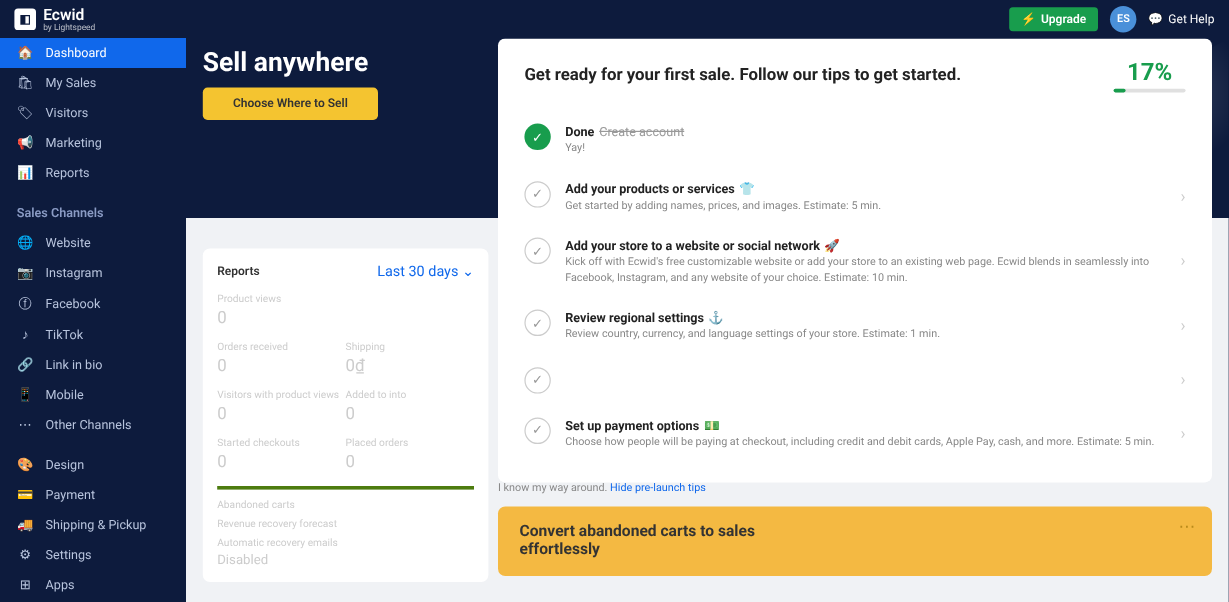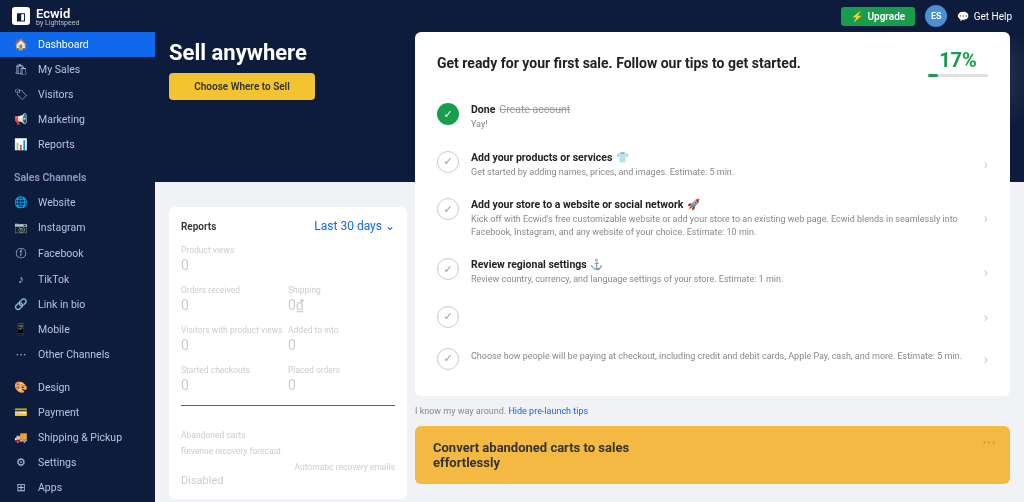--- a/index.html
+++ b/index.html
@@ -36,21 +36,21 @@
 .progress-fill{height:100%;background:#189d4d;border-radius:2px}
 .todo-item{display:flex;align-items:flex-start;gap:12px;padding:10px 0;position:relative}
 .todo-check{width:22px;height:22px;border-radius:50%;flex-shrink:0;display:flex;align-items:center;justify-content:center;font-size:11px}
 .todo-check.done{background:#189d4d;color:#fff}
 .todo-check.pending{border:1.5px solid #ccc;color:#999}
 .todo-content{flex:1}
 .todo-item-title{font-size:10.5px;font-weight:700;color:#222;display:flex;gap:4px}
 .todo-item-title .strike{text-decoration:line-through;color:#999;font-weight:400}
 .todo-item-desc{font-size:9px;color:#888;margin-top:2px;line-height:1.4}
 .todo-chevron{color:#ccc;font-size:14px;align-self:center}
-.pre-launch{font-size:9px;color:#888;margin-top:10px;margin-left:260px}
+.pre-launch{font-size:9px;color:#888;margin-left:260px}
 .pre-launch a{color:#1068eb;cursor:pointer}
 .reports-card{position:absolute;top:175px;left:14px;width:238px;background:#fff;border-radius:6px;padding:12px}
 .reports-header{display:flex;justify-content:space-between;align-items:center;margin-bottom:12px}
 .reports-title{font-size:10px;font-weight:600;color:#333}
 .reports-range{font-size:12px;color:#1068eb;cursor:pointer}
 .metric-row{display:flex;margin-bottom:12px}
 .metric{flex:1}
 .metric-label{font-size:8.5px;color:#ccc;margin-bottom:2px}
 .metric-value{font-size:14px;color:#ccc;font-weight:400}
 .convert-card{position:absolute;top:432px;left:260px;right:14px;background:#f4b942;border-radius:6px;padding:14px 18px}
@@ -215,20 +215,21 @@
 </div>
 <div class="todo-item">
   <div class="todo-check pending">✓</div>
   <div class="todo-content">
   </div>
   <div class="todo-chevron">›</div>
 </div>
 <div class="todo-item">
   <div class="todo-check pending">✓</div>
   <div class="todo-content">
+    <div class="todo-item-title">Set up payment options <span>💵</span></div>
     <div class="todo-item-desc">Choose how people will be paying at checkout, including credit and debit cards, Apple Pay, cash, and more. Estimate: 5 min.</div>
   </div>
   <div class="todo-chevron">›</div>
 </div>
         </div>
     </div>
     <div class="pre-launch" style="margin-left:0">
       <span>I know my way around. </span><a>Hide pre-launch tips</a>
     </div>
     <div class="convert-card" style="position:relative;top:auto;left:auto;right:auto;margin-top:10px">
@@ -273,22 +274,22 @@
           <div class="metric">
             <div class="metric-label">Started checkouts</div>
             <div class="metric-value">0</div>
           </div>
           <div class="metric">
             <div class="metric-label">Placed orders</div>
             <div class="metric-value">0</div>
           </div>
         </div>
       </div>
-    <div style="border-top:1px solid #4d7c0f;padding-top:24px;margin-top:4px">
+    <div style="border-top:3px solid #4d7c0f;padding-top:8px;margin-top:4px">
       <div class="metric-label">Abandoned carts</div>
       <div class="metric-label" style="margin-top:6px">Revenue recovery forecast</div>
-      <div style="display:flex;justify-content:flex-end;margin-top:6px">
+      <div style="display:flex;justify-content:flex-start;margin-top:6px">
         <div class="metric-label">Automatic recovery emails</div>
       </div>
       <div class="metric-value" style="font-size:11px">Disabled</div>
     </div>
   </div>
 </div>
 
 </body></html>

